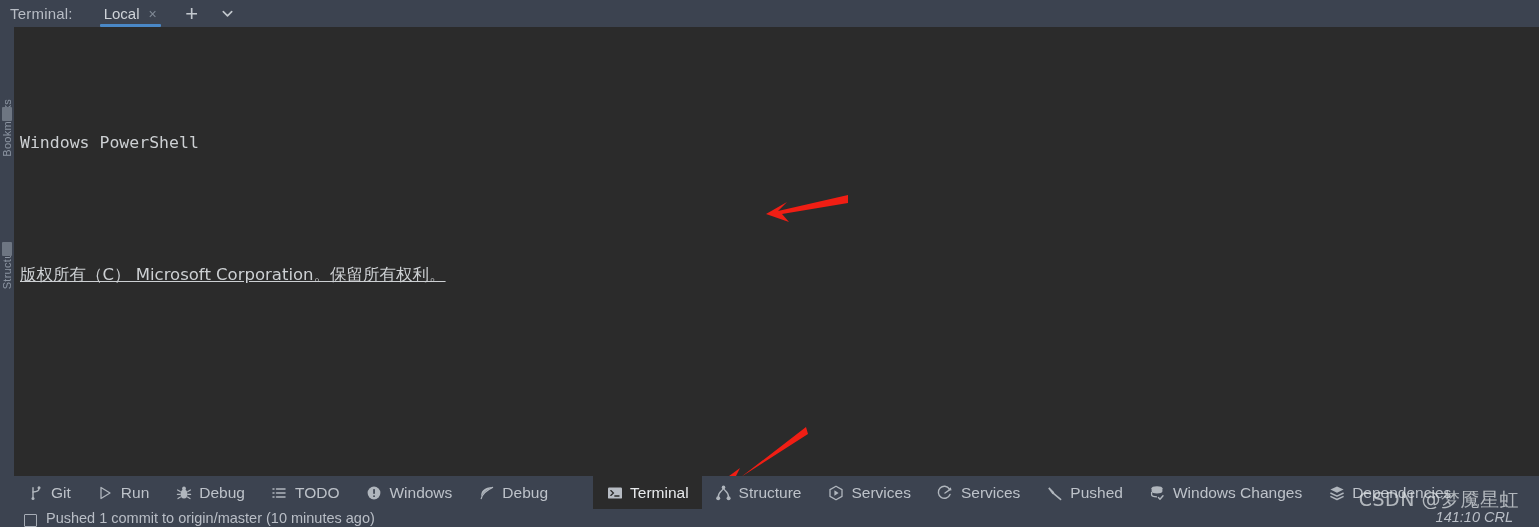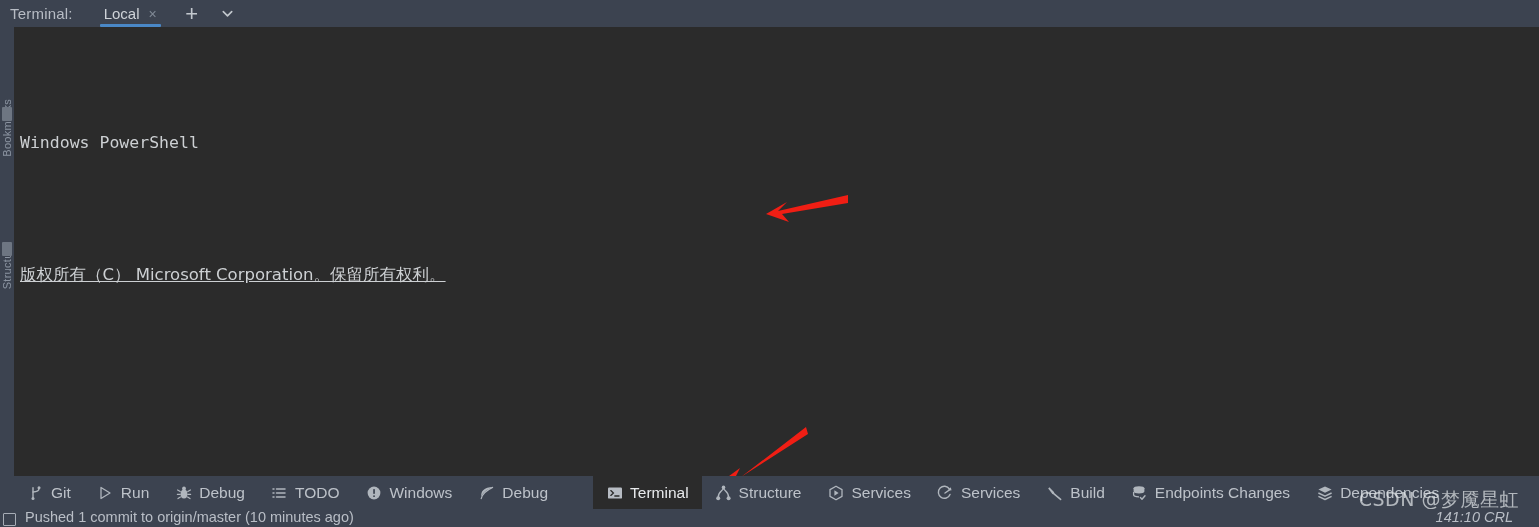--- a/index.html
+++ b/index.html
@@ -178,23 +178,23 @@
   
   .status-bar {
     position: absolute;
     left: 0; top: 509px;
     width: 1539px;
     height: 18px;
     background: #3c4350;
     color: #b9bec6;
     font-size: 14.5px;
     display: flex;
-    align-items: flex-start;
+    align-items: center;
     box-sizing: border-box;
-    padding-left: 3px;
+    padding-left: 24px;
     overflow: hidden;
   }
   .status-check {
     width: 11px; height: 11px;
     border: 1.4px solid #a7adb6;
     border-radius: 1px;
     margin: 4px 9px 0 0;
     flex: 0 0 auto;
   }
   .status-text { line-height: 17px; white-space: nowrap; }
@@ -412,33 +412,33 @@
       <span>Services</span>
     </div>
 
     <div class="bb-item">
       <span class="bb-icon">
         <svg width="16" height="16" viewBox="0 0 16 16">
             <path d="M2.4 2.2 L7.4 7.6 L5.6 9.2 L1.2 3.6 Z" fill="#b0b6bd"></path>
             <path d="M6.4 8.4 L13.6 14.4" fill="none" stroke="#b0b6bd" stroke-width="1.6" stroke-linecap="round"></path>
           </svg>
       </span>
-      <span>Build</span>
+      <span>Pushed</span>
     </div>
 
     <div class="bb-item">
       <span class="bb-icon">
         <svg width="16" height="16" viewBox="0 0 16 16">
             <ellipse cx="8" cy="3.2" rx="5.4" ry="2" fill="#b0b6bd"></ellipse>
             <path d="M2.6 3.2 V6.4 C2.6 7.5 5 8.4 8 8.4 C11 8.4 13.4 7.5 13.4 6.4 V3.2" fill="#b0b6bd"></path>
             <path d="M2.6 7 V9.8 C2.6 10.9 5 11.8 8 11.8" fill="none" stroke="#b0b6bd" stroke-width="1.3"></path>
             <path d="M9.4 12.6 L11 14.3 L14 10.8" fill="none" stroke="#b0b6bd" stroke-width="1.4" stroke-linecap="round" stroke-linejoin="round"></path>
           </svg>
       </span>
-      <span>Endpoints Changes</span>
+      <span>Windows Changes</span>
     </div>
 
     <div class="bb-item">
       <span class="bb-icon">
         <svg width="16" height="16" viewBox="0 0 16 16">
             <path d="M8 1.4 L14.6 4.6 L8 7.8 L1.4 4.6 Z" fill="#b0b6bd"></path>
             <path d="M1.4 8 L8 11.2 L14.6 8" fill="none" stroke="#b0b6bd" stroke-width="1.4" stroke-linejoin="round"></path>
             <path d="M1.4 11.3 L8 14.5 L14.6 11.3" fill="none" stroke="#b0b6bd" stroke-width="1.4" stroke-linejoin="round"></path>
           </svg>
       </span>

